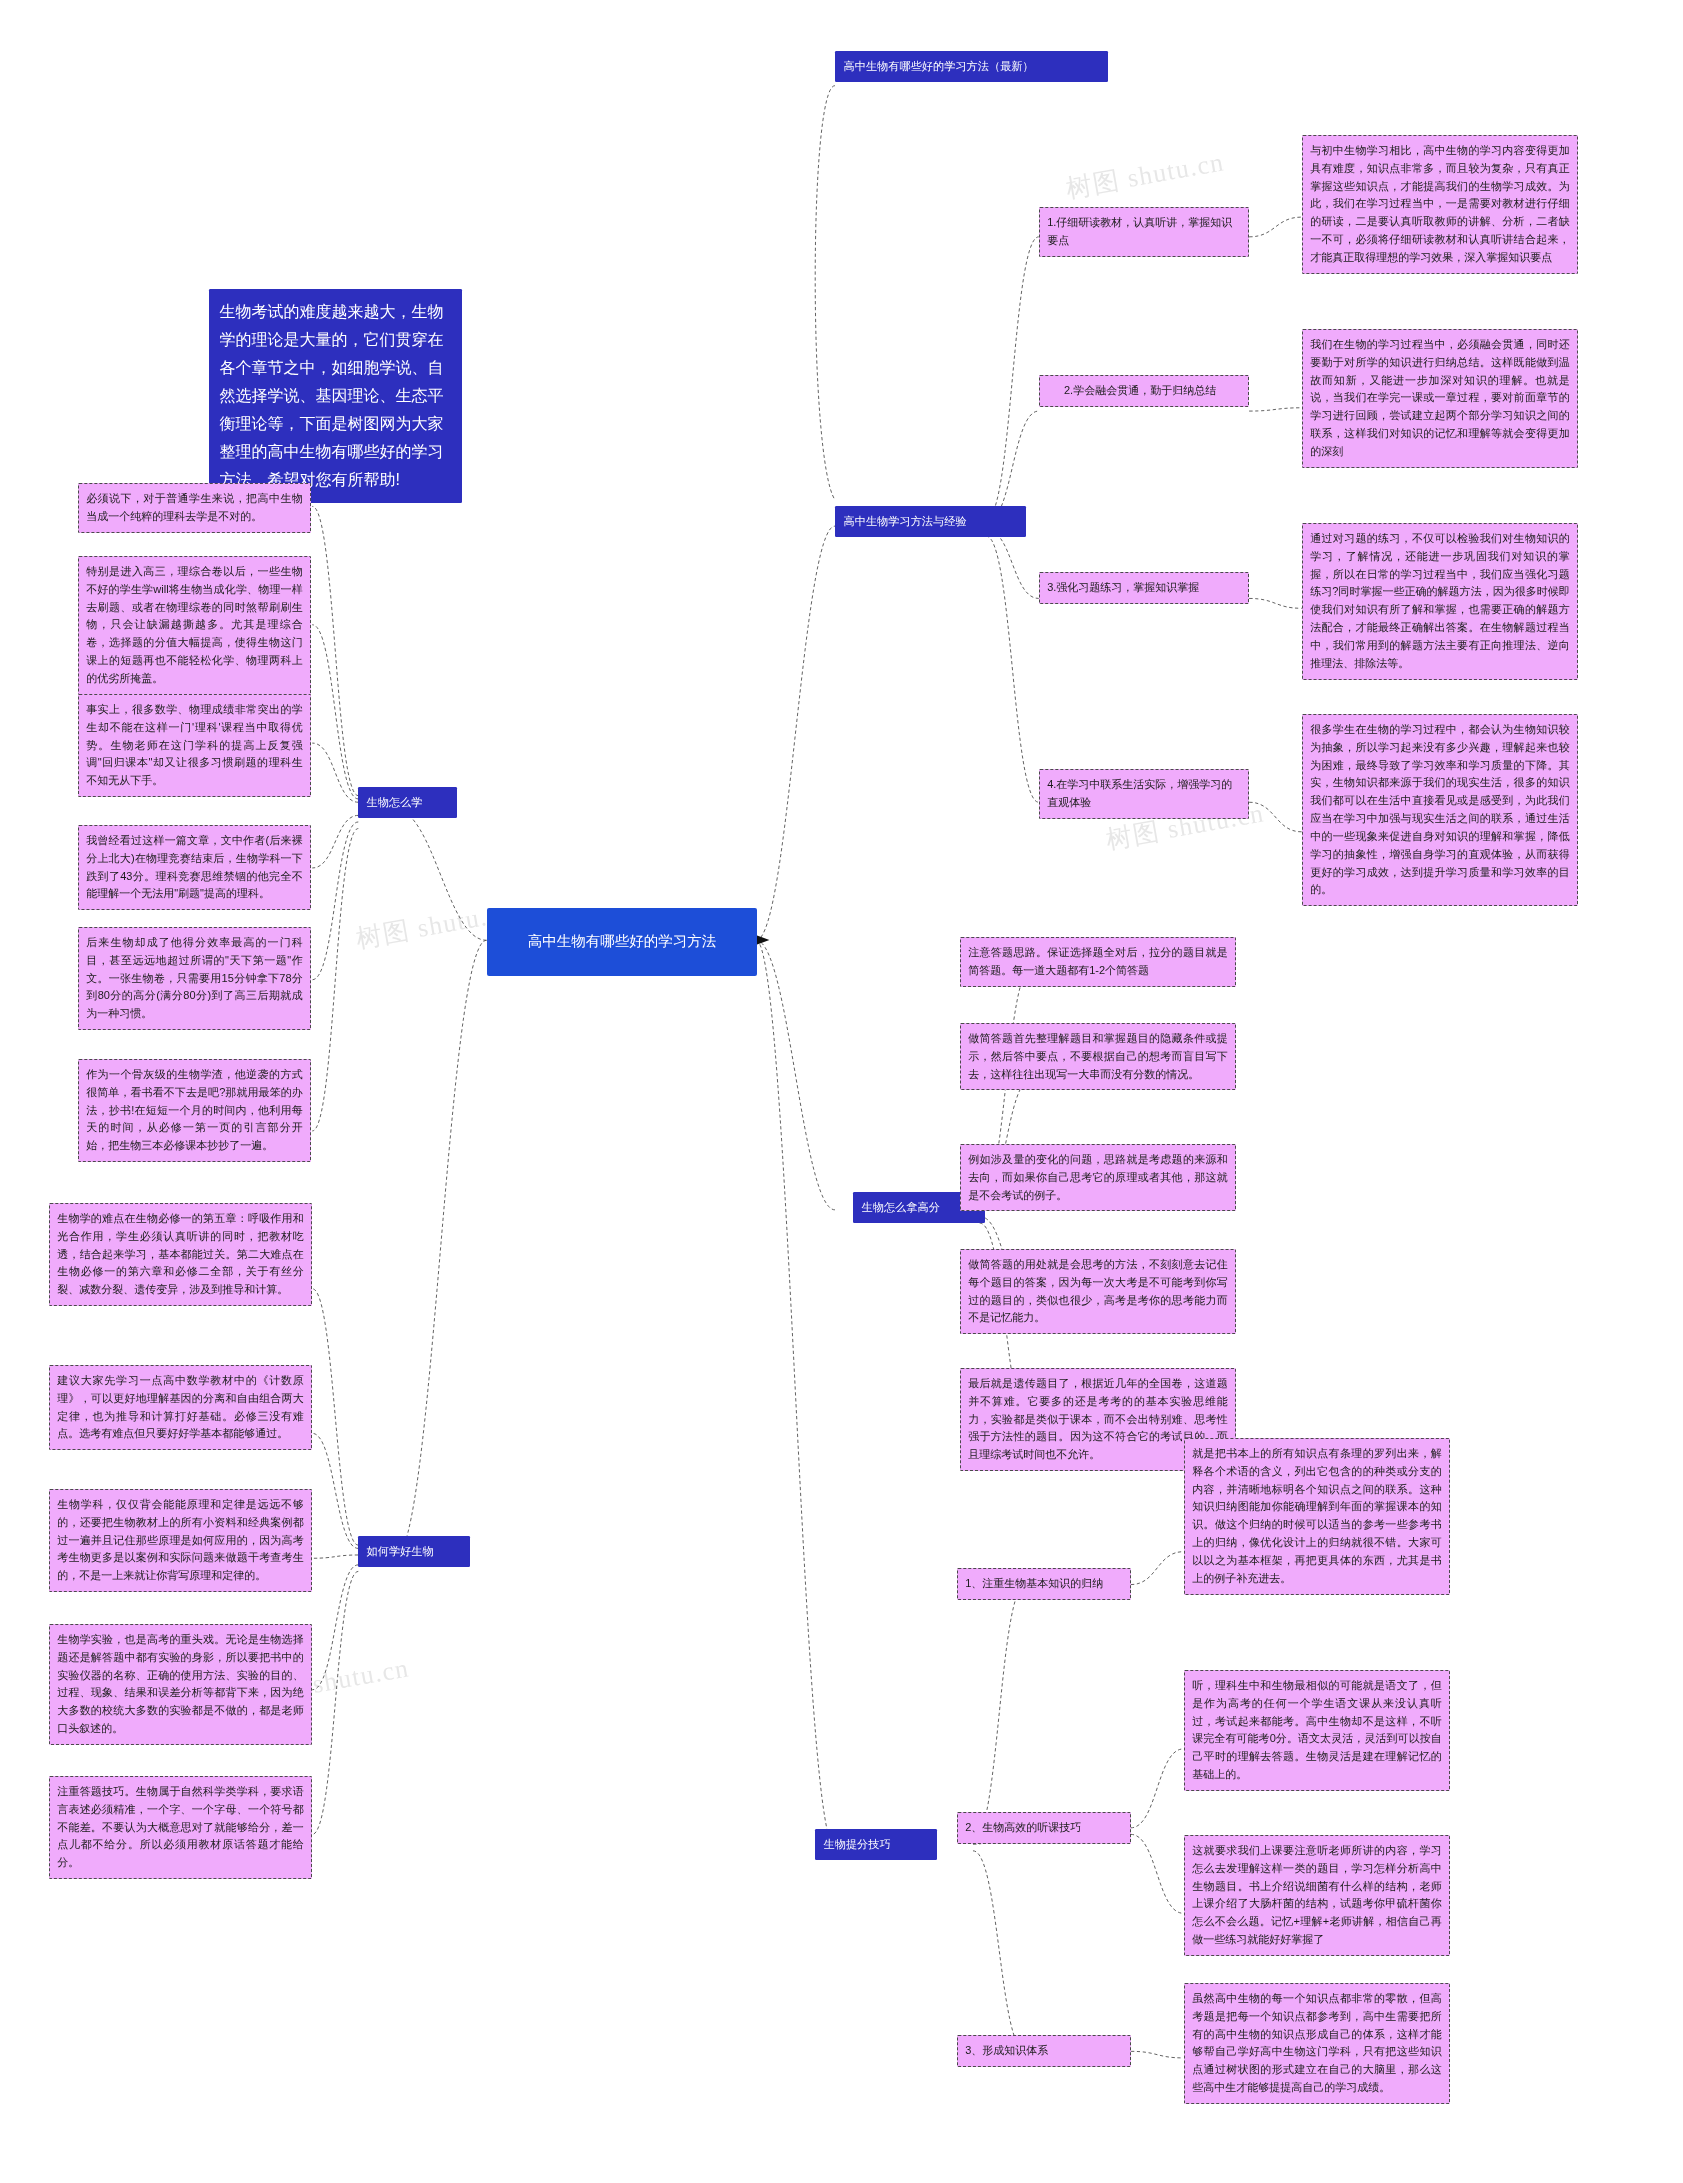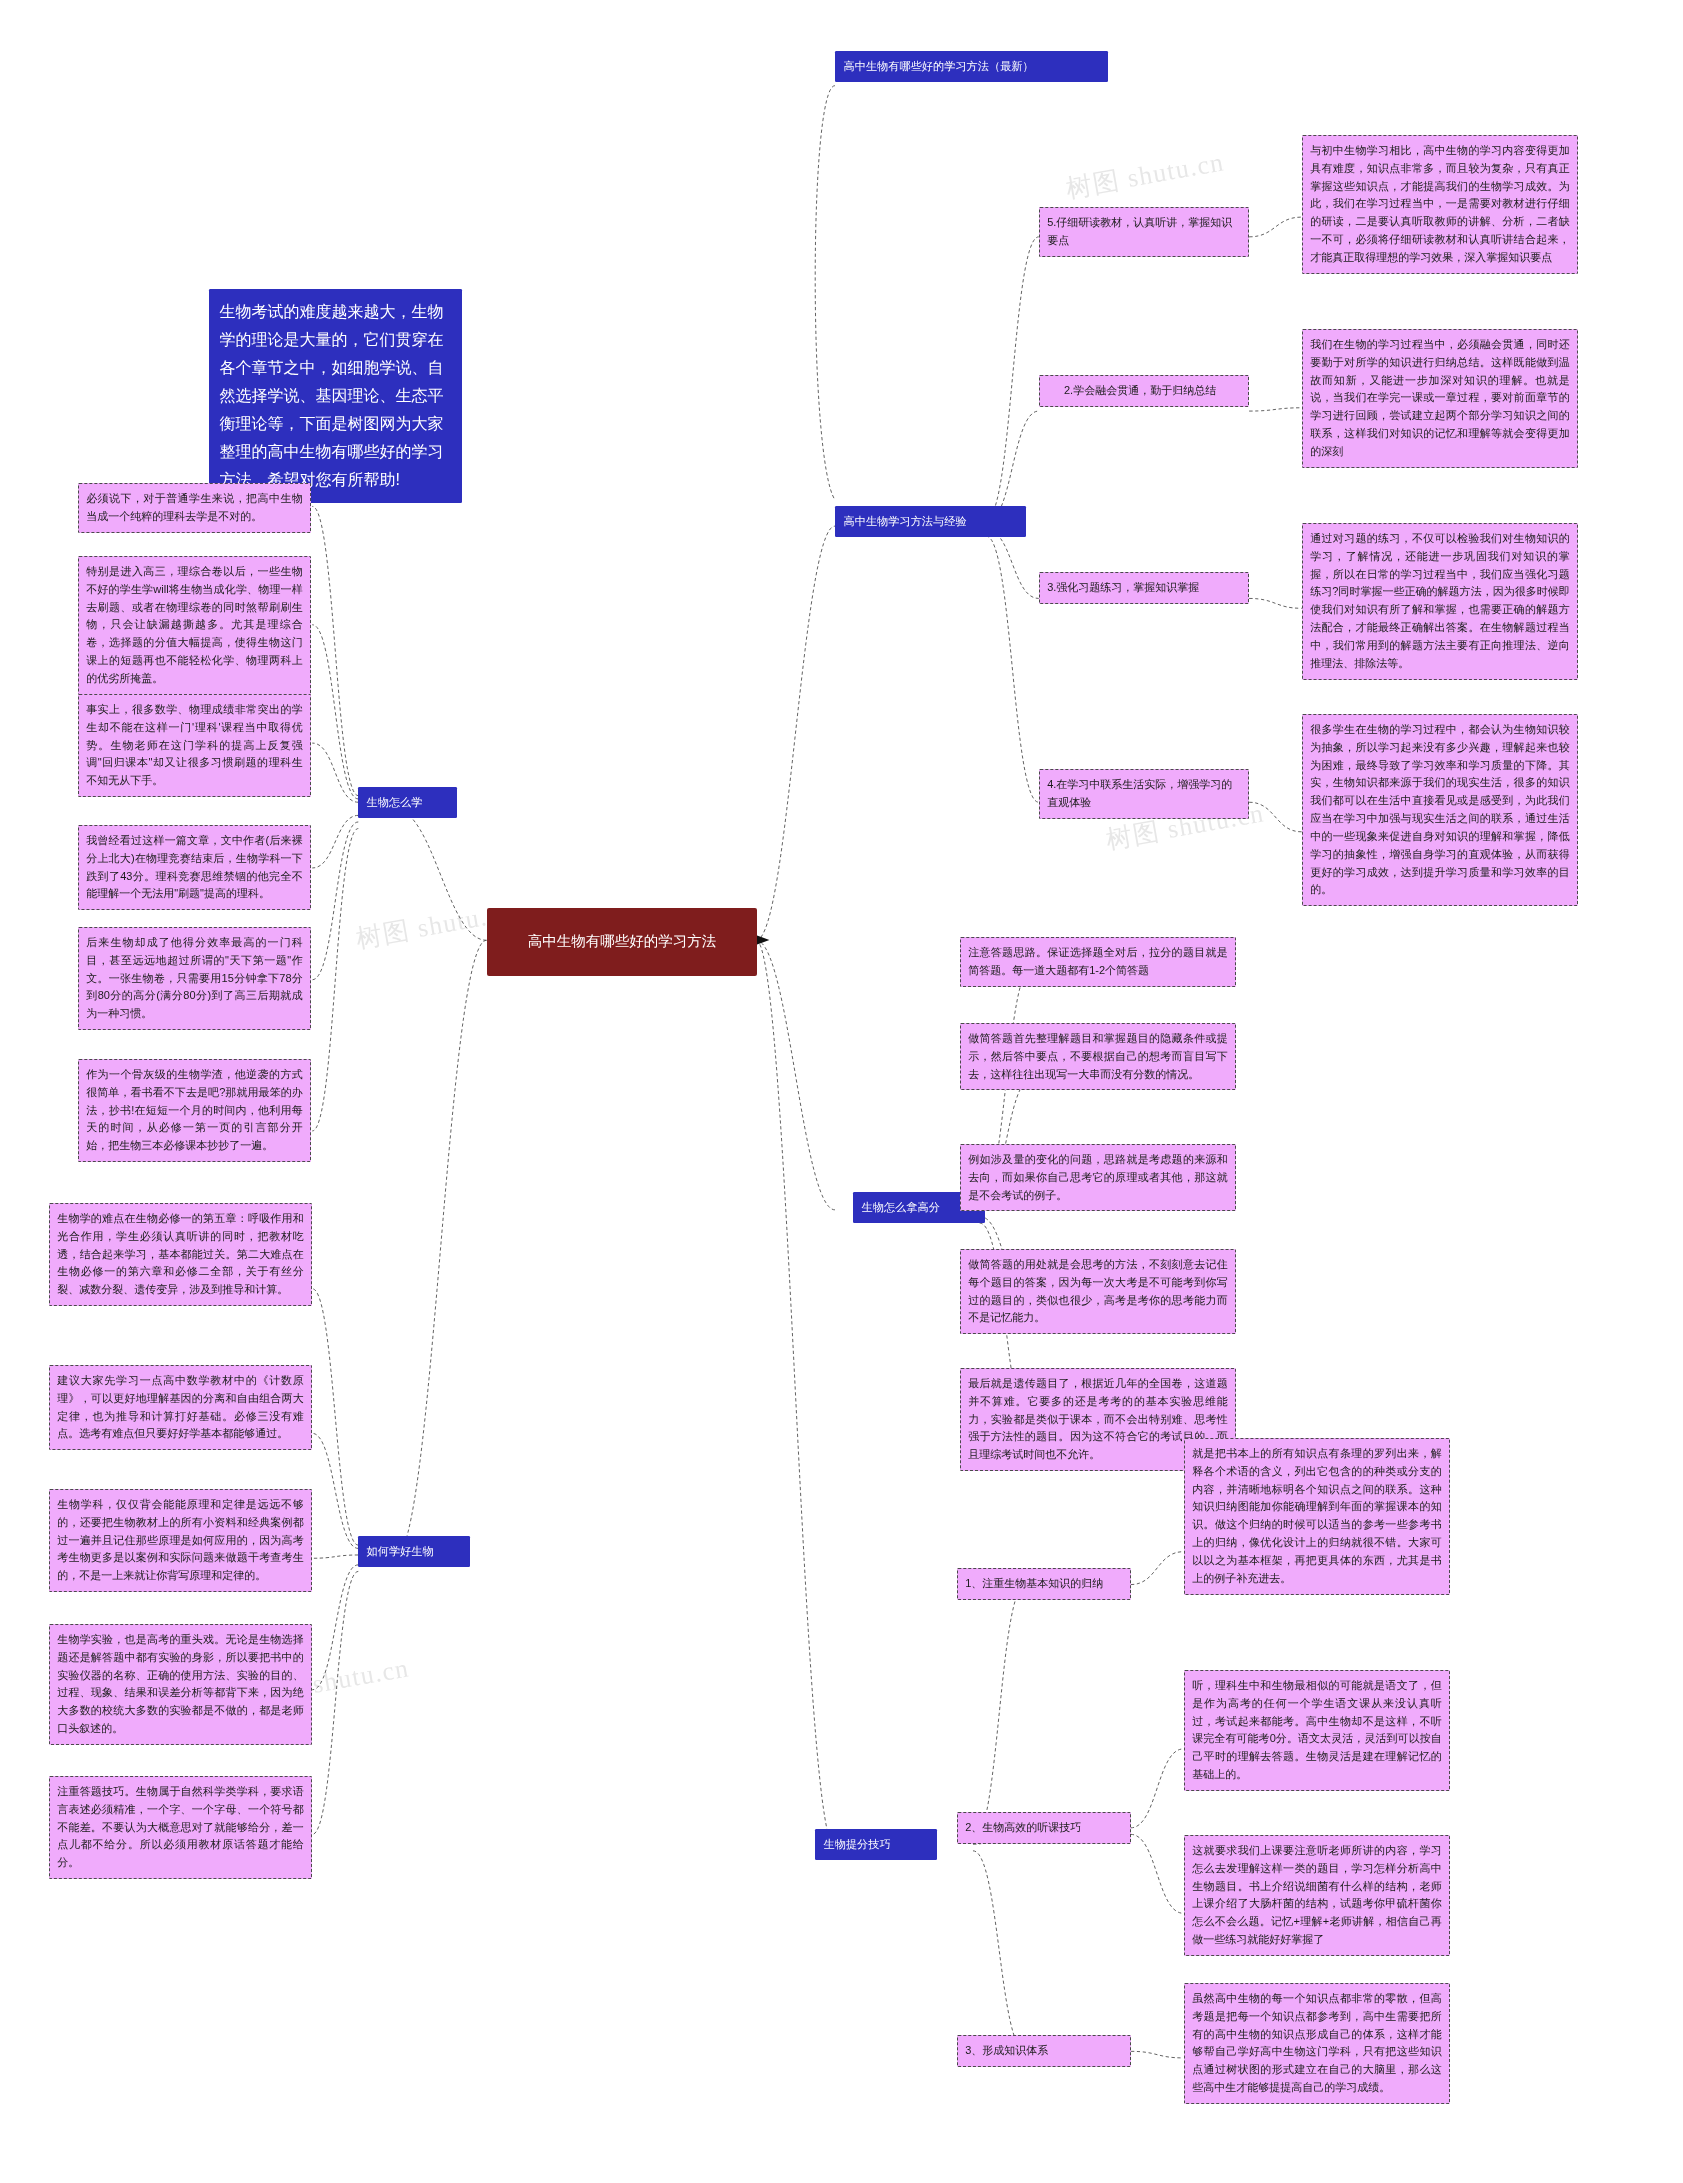--- a/index.html
+++ b/index.html
@@ -51,21 +51,21 @@
     padding: 6.6px 8.5px;
     font-size: 11.2px;
     line-height: 1.6;
   }
   .node.blue.big {
     font-size: 16px;
     line-height: 1.75;
     padding: 9.2px 10.5px;
   }
   .node.root {
-    background: #7f1d1d;
+    background: #1d4ed8;
     border: none;
     color: #ffffff;
     font-size: 14.5px;
     text-align: center;
     line-height: 1.5;
     padding: 12px 8px;
     border-radius: 2px;
     display: flex;
     align-items: center;
     justify-content: center;
@@ -170,21 +170,21 @@
   <div class="node blue" style="left:358px; top:1536px; width:112px;">如何学好生物</div>
 
   <div class="node" style="left:49px; top:1203px; width:263px;">生物学的难点在生物必修一的第五章：呼吸作用和光合作用，学生必须认真听讲的同时，把教材吃透，结合起来学习，基本都能过关。第二大难点在生物必修一的第六章和必修二全部，关于有丝分裂、减数分裂、遗传变异，涉及到推导和计算。</div>
   <div class="node" style="left:49px; top:1365px; width:263px;">建议大家先学习一点高中数学教材中的《计数原理》，可以更好地理解基因的分离和自由组合两大定律，也为推导和计算打好基础。必修三没有难点。选考有难点但只要好好学基本都能够通过。</div>
   <div class="node" style="left:49px; top:1489px; width:263px;">生物学科，仅仅背会能能原理和定律是远远不够的，还要把生物教材上的所有小资料和经典案例都过一遍并且记住那些原理是如何应用的，因为高考考生物更多是以案例和实际问题来做题干考查考生的，不是一上来就让你背写原理和定律的。</div>
   <div class="node" style="left:49px; top:1624px; width:263px;">生物学实验，也是高考的重头戏。无论是生物选择题还是解答题中都有实验的身影，所以要把书中的实验仪器的名称、正确的使用方法、实验的目的、过程、现象、结果和误差分析等都背下来，因为绝大多数的校统大多数的实验都是不做的，都是老师口头叙述的。</div>
   <div class="node" style="left:49px; top:1776px; width:263px;">注重答题技巧。生物属于自然科学类学科，要求语言表述必须精准，一个字、一个字母、一个符号都不能差。不要认为大概意思对了就能够给分，差一点儿都不给分。所以必须用教材原话答题才能给分。</div>
 
   <div class="node blue" style="left:835px; top:506px; width:191px;">高中生物学习方法与经验</div>
 
-  <div class="node leafnum" style="left:1039px; top:207px; width:210px;">5.仔细研读教材，认真听讲，掌握知识要点</div>
+  <div class="node leafnum" style="left:1039px; top:207px; width:210px;">1.仔细研读教材，认真听讲，掌握知识要点</div>
   <div class="node leafnum" style="left:1039px; top:375px; width:210px;padding-left:24px;">2.学会融会贯通，勤于归纳总结</div>
   <div class="node leafnum" style="left:1039px; top:572px; width:210px;">3.强化习题练习，掌握知识掌握</div>
   <div class="node leafnum" style="left:1039px; top:769px; width:210px;">4.在学习中联系生活实际，增强学习的直观体验</div>
 
   <div class="node" style="left:1302px; top:135px; width:276px;">与初中生物学习相比，高中生物的学习内容变得更加具有难度，知识点非常多，而且较为复杂，只有真正掌握这些知识点，才能提高我们的生物学习成效。为此，我们在学习过程当中，一是需要对教材进行仔细的研读，二是要认真听取教师的讲解、分析，二者缺一不可，必须将仔细研读教材和认真听讲结合起来，才能真正取得理想的学习效果，深入掌握知识要点</div>
   <div class="node" style="left:1302px; top:329px; width:276px;">我们在生物的学习过程当中，必须融会贯通，同时还要勤于对所学的知识进行归纳总结。这样既能做到温故而知新，又能进一步加深对知识的理解。也就是说，当我们在学完一课或一章过程，要对前面章节的学习进行回顾，尝试建立起两个部分学习知识之间的联系，这样我们对知识的记忆和理解等就会变得更加的深刻</div>
   <div class="node" style="left:1302px; top:523px; width:276px;">通过对习题的练习，不仅可以检验我们对生物知识的学习，了解情况，还能进一步巩固我们对知识的掌握，所以在日常的学习过程当中，我们应当强化习题练习?同时掌握一些正确的解题方法，因为很多时候即使我们对知识有所了解和掌握，也需要正确的解题方法配合，才能最终正确解出答案。在生物解题过程当中，我们常用到的解题方法主要有正向推理法、逆向推理法、排除法等。</div>
   <div class="node" style="left:1302px; top:714px; width:276px;">很多学生在生物的学习过程中，都会认为生物知识较为抽象，所以学习起来没有多少兴趣，理解起来也较为困难，最终导致了学习效率和学习质量的下降。其实，生物知识都来源于我们的现实生活，很多的知识我们都可以在生活中直接看见或是感受到，为此我们应当在学习中加强与现实生活之间的联系，通过生活中的一些现象来促进自身对知识的理解和掌握，降低学习的抽象性，增强自身学习的直观体验，从而获得更好的学习成效，达到提升学习质量和学习效率的目的。</div>
 
   <div class="node blue" style="left:853px; top:1192px; width:132px;">生物怎么拿高分</div>

